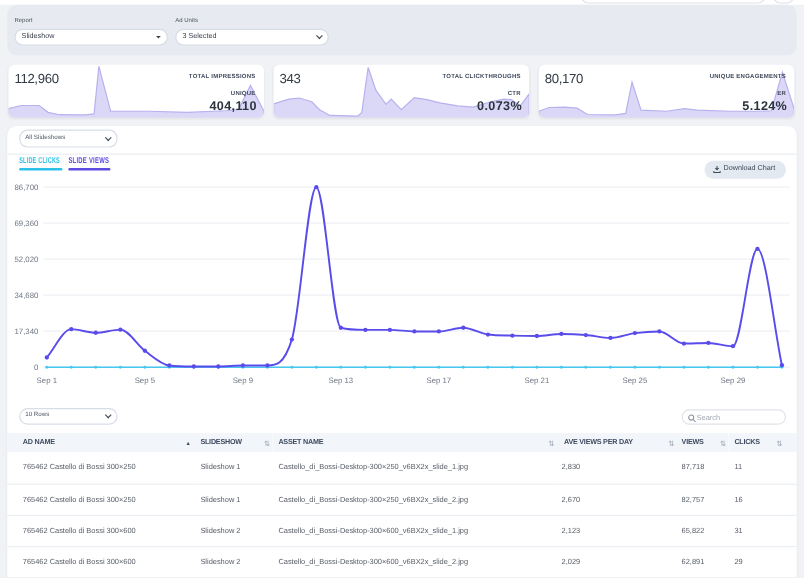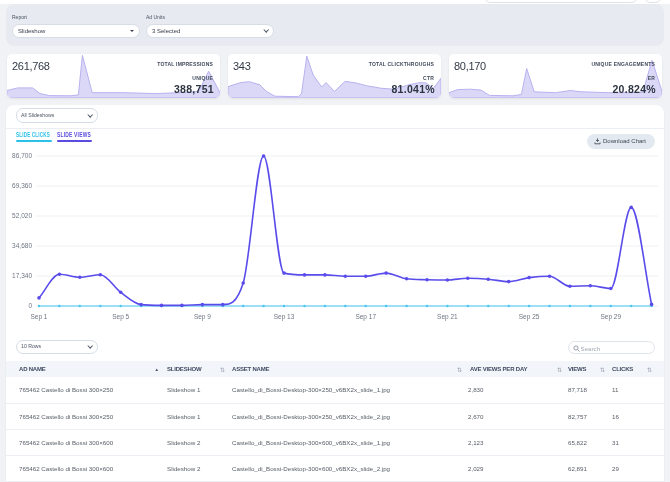--- a/index.html
+++ b/index.html
@@ -41,42 +41,42 @@
   <div class="flabel" style="left:6px; top:9.5px;">Report</div>
   <div class="select" style="left:6px; top:20px; width:128px; height:14px; line-height:12px; padding-left:5px;">Slideshow<span class="tri"></span></div>
   <div class="flabel" style="left:140px; top:9.5px;">Ad Units</div>
   <div class="select" style="left:140px; top:20px; width:128px; height:14px; line-height:12px; padding-left:5px;">3 Selected<span class="chev"></span></div>
 </div>
 
 <div class="card" style="left:7px;">
   <svg class="spark" width="213" height="44" viewBox="0 0 213 44">
     <path d="M0 36.5L0.0 36.5L10.7 33.9L25.6 33.9L33.0 39.6L42.6 41.6L63.9 41.8L71.4 40.9L75.4 1.3L85.2 38.7L117.2 38.7L149.1 39.6L181.0 38.3L191.7 37.4L201.7 17.2L213.0 38.7L213.0 44.0L0 44.0Z" fill="#dbd8f7" stroke="#b7b1ee" stroke-width="1"></path>
   </svg>
-  <div class="bignum">261,768</div>
+  <div class="bignum">112,960</div>
   <div class="clabel">TOTAL IMPRESSIONS</div>
   <div class="clabel2">UNIQUE</div>
-  <div class="bignum2">388,751</div>
+  <div class="bignum2">404,110</div>
 </div>
 <div class="card" style="left:228px;">
   <svg class="spark" width="213" height="44" viewBox="0 0 213 44">
     <path d="M0 32.6L0.0 32.6L12.8 28.6L21.3 27.7L31.9 30.8L38.3 37.4L46.9 42.2L70.3 42.7L73.5 39.6L78.8 2.2L85.2 21.1L93.7 33.0L98.0 28.6L106.5 37.4L117.2 27.3L127.8 29.0L138.5 31.7L153.4 34.3L166.1 35.2L181.0 30.8L191.7 28.6L198.1 29.0L205.5 34.3L213.0 24.2L213.0 44.0L0 44.0Z" fill="#dbd8f7" stroke="#b7b1ee" stroke-width="1"></path>
   </svg>
   <div class="bignum">343</div>
   <div class="clabel">TOTAL CLICKTHROUGHS</div>
   <div class="clabel2">CTR</div>
-  <div class="bignum2">81.041%</div>
+  <div class="bignum2">0.073%</div>
 </div>
 <div class="card" style="left:449px;">
   <svg class="spark" width="213" height="44" viewBox="0 0 213 44">
     <path d="M0 38.7L0.0 38.7L8.5 35.6L21.3 35.2L31.9 36.1L40.5 41.4L63.9 41.8L72.4 40.5L77.7 14.5L85.2 37.8L106.5 38.7L121.4 36.5L132.1 37.8L159.8 38.7L181.0 38.7L193.8 38.3L203.0 6.2L213.0 37.4L213.0 44.0L0 44.0Z" fill="#dbd8f7" stroke="#b7b1ee" stroke-width="1"></path>
   </svg>
   <div class="bignum">80,170</div>
   <div class="clabel">UNIQUE ENGAGEMENTS</div>
   <div class="clabel2">ER</div>
-  <div class="bignum2">20.824%</div>
+  <div class="bignum2">5.124%</div>
 </div>
 
 <div class="panel">
   <div class="select" style="left:10px; top:3px; width:82px; height:15px; line-height:13px; padding-left:4px; font-size:5.2px; color:#4c5665;">All Slideshows<span class="chev"></span></div>
   <div class="divider"></div>
   <div class="tab" style="left:10px; color:#2ac0e8; transform:scaleX(0.651);">SLIDE CLICKS</div>
   <div class="tabline" style="left:10px; width:35.5px; background:#2ac0e8;"></div>
   <div class="tab" style="left:51px; color:#5b4be0; transform:scaleX(0.702);">SLIDE VIEWS</div>
   <div class="tabline" style="left:51px; width:34.5px; background:#5b4be0;"></div>
   <div class="dlbtn">

